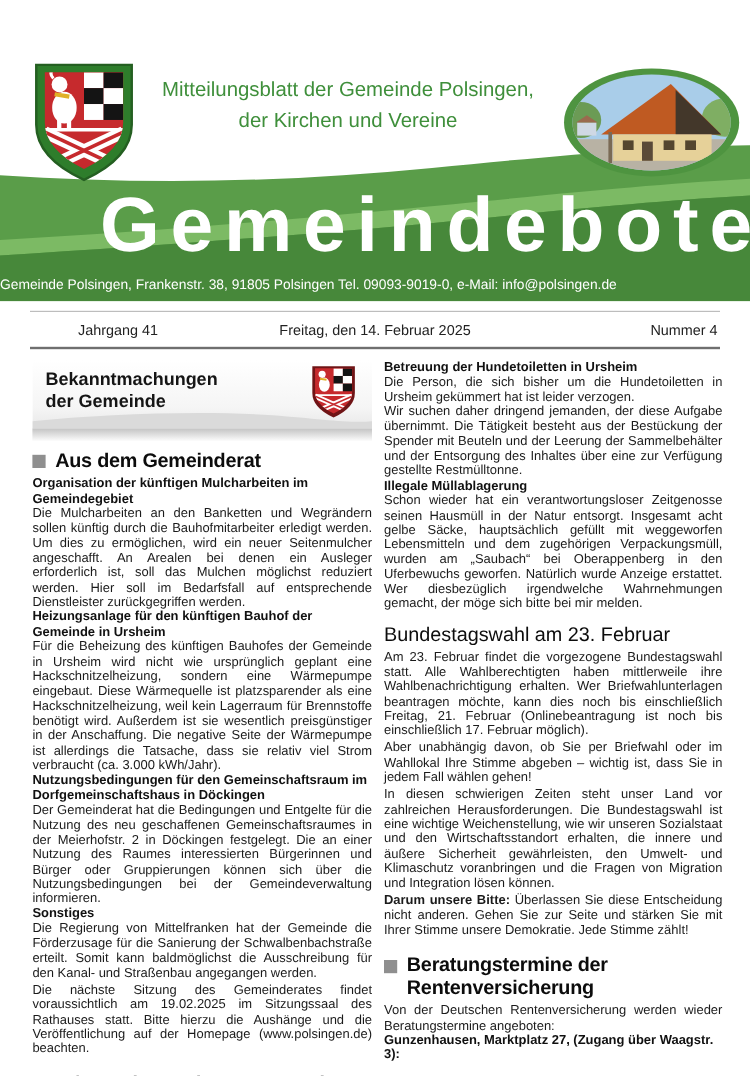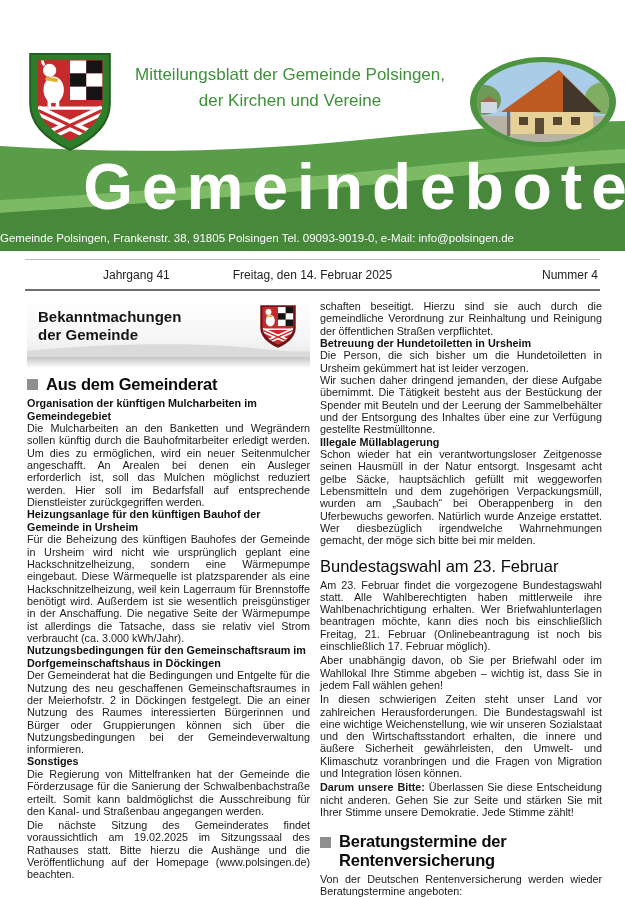--- a/index.html
+++ b/index.html
@@ -16,21 +16,21 @@
   .band svg.band-bg{position:absolute;left:0;top:0;width:625px;height:135px;}
   .band-title{position:absolute;top:34px;left:0;width:100%;text-align:center;z-index:2;
               font-size:64px;font-weight:bold;color:#fff;letter-spacing:9px;white-space:nowrap;padding-left:47px;}
   .band-address{position:absolute;bottom:7px;left:0;width:100%;z-index:2;
                 font-size:11.5px;color:#fff;}
 
   
   .issuebar{position:absolute;top:243px;left:25px;width:575px;
             border-top:1px solid #bdbdbd;border-bottom:2px solid #6f6f6f;}
   .issuebar .row{display:flex;align-items:center;padding:8px 2px 7px;font-size:12px;color:#222;}
-  .issuebar .vol{flex:1;text-align:right;}
+  .issuebar .vol{flex:1;text-align:center;}
   .issuebar .date{flex:2;text-align:center;}
   .issuebar .num{flex:1;text-align:right;}
 
   
   .content{position:absolute;top:284px;left:27px;width:575px;display:flex;gap:10px;}
   .col-left{width:283px;}
   .col-right{width:282px;}
 
   .p{font-size:10.8px;line-height:12.3px;text-align:justify;margin:0;color:#1b1b1b;}
   .sub{font-size:10.8px;line-height:12.6px;font-weight:bold;margin:0;color:#111;}
@@ -204,21 +204,20 @@
 
       <div class="section-h">
         <span class="sq"></span>
         <span>Informationen des Bürgermeisters</span>
       </div>
 
     </div>
 
     <div class="col-right">
 
-      <p class="p">schaften beseitigt. Hierzu sind sie auch durch die gemeindliche Verordnung zur Reinhaltung und Reinigung der öffentlichen Straßen verpflichtet.</p>
       <p class="sub">Betreuung der Hundetoiletten in Ursheim</p>
       <p class="p">Die Person, die sich bisher um die Hundetoiletten in Ursheim gekümmert hat ist leider verzogen.</p>
       <p class="p">Wir suchen daher dringend jemanden, der diese Aufgabe übernimmt. Die Tätigkeit besteht aus der Bestückung der Spender mit Beuteln und der Leerung der Sammelbehälter und der Entsorgung des Inhaltes über eine zur Verfügung gestellte Restmülltonne.</p>
       <p class="sub">Illegale Müllablagerung</p>
       <p class="p">Schon wieder hat ein verantwortungsloser Zeitgenosse seinen Hausmüll in der Natur entsorgt. Insgesamt acht gelbe Säcke, hauptsächlich gefüllt mit weggeworfen Lebensmitteln und dem zugehörigen Verpackungsmüll, wurden am „Saubach“ bei Oberappenberg in den Uferbewuchs geworfen. Natürlich wurde Anzeige erstattet. Wer diesbezüglich irgendwelche Wahrnehmungen gemacht, der möge sich bitte bei mir melden.</p>
 
       <div class="h2">Bundestagswahl am 23. Februar</div>
       <p class="p">Am 23. Februar findet die vorgezogene Bundestagswahl statt. Alle Wahlberechtigten haben mittlerweile ihre Wahlbenachrichtigung erhalten. Wer Briefwahlunterlagen beantragen möchte, kann dies noch bis einschließlich Freitag, 21. Februar (Onlinebeantragung ist noch bis einschließlich 17. Februar möglich).</p>
       <p class="p mt2">Aber unabhängig davon, ob Sie per Briefwahl oder im Wahllokal Ihre Stimme abgeben – wichtig ist, dass Sie in jedem Fall wählen gehen!</p>
       <p class="p mt2">In diesen schwierigen Zeiten steht unser Land vor zahlreichen Herausforderungen. Die Bundestagswahl ist eine wichtige Weichenstellung, wie wir unseren Sozialstaat und den Wirtschaftsstandort erhalten, die innere und äußere Sicherheit gewährleisten, den Umwelt- und Klimaschutz voranbringen und die Fragen von Migration und Integration lösen können.</p>

